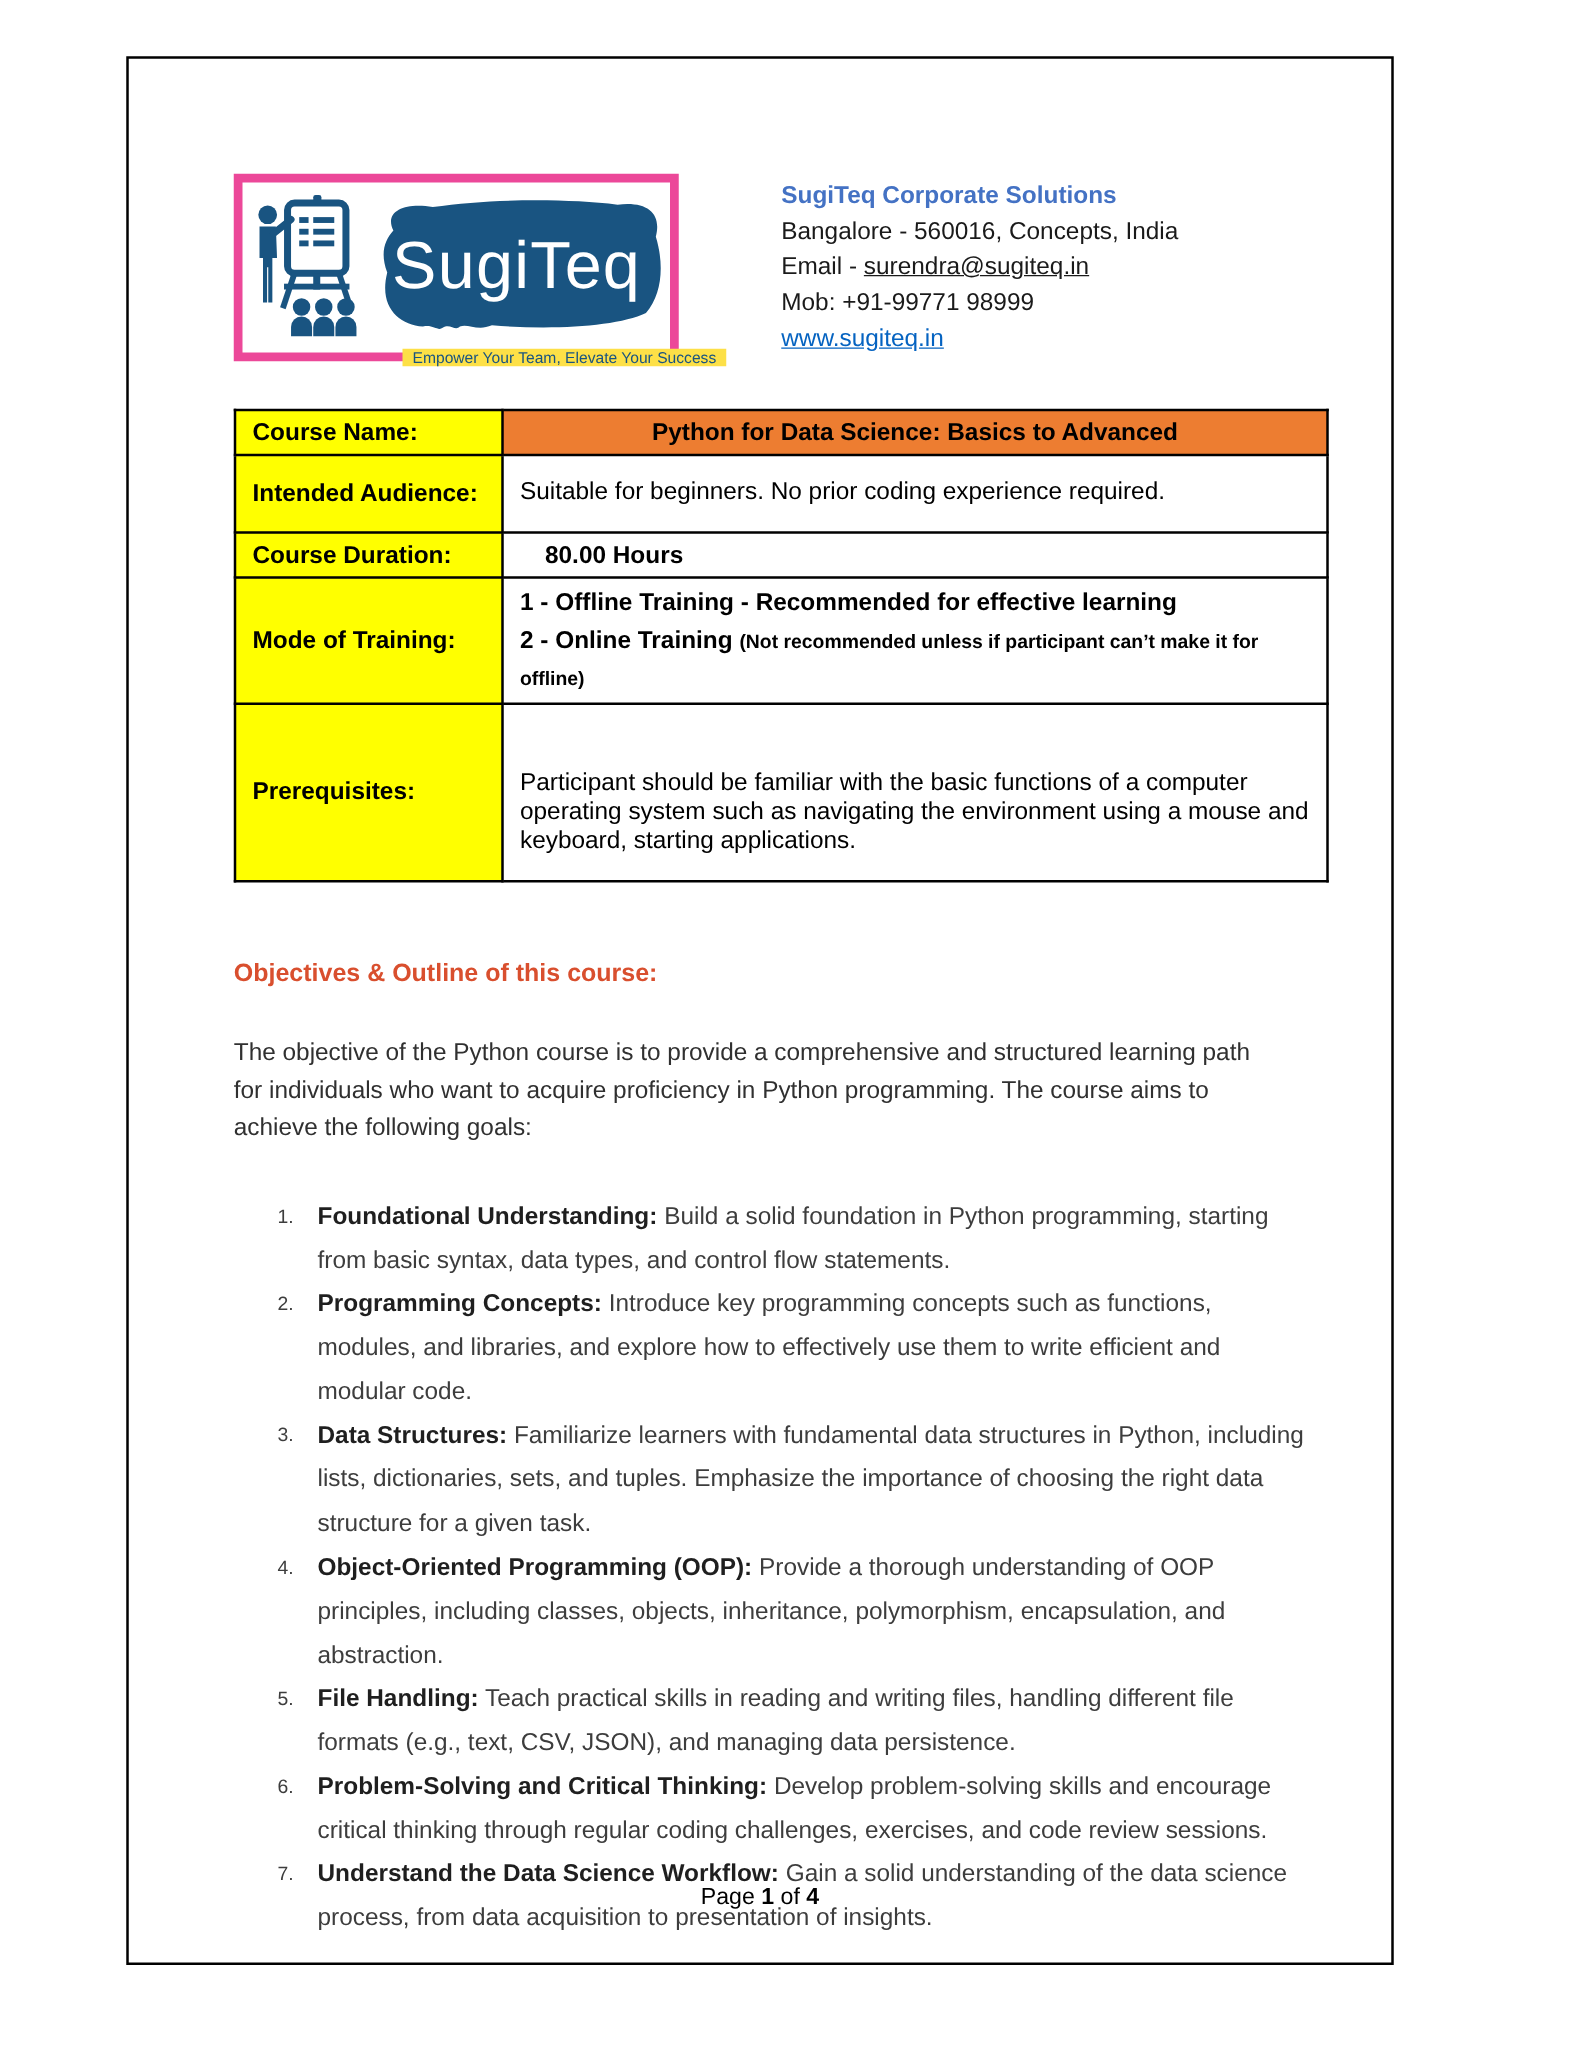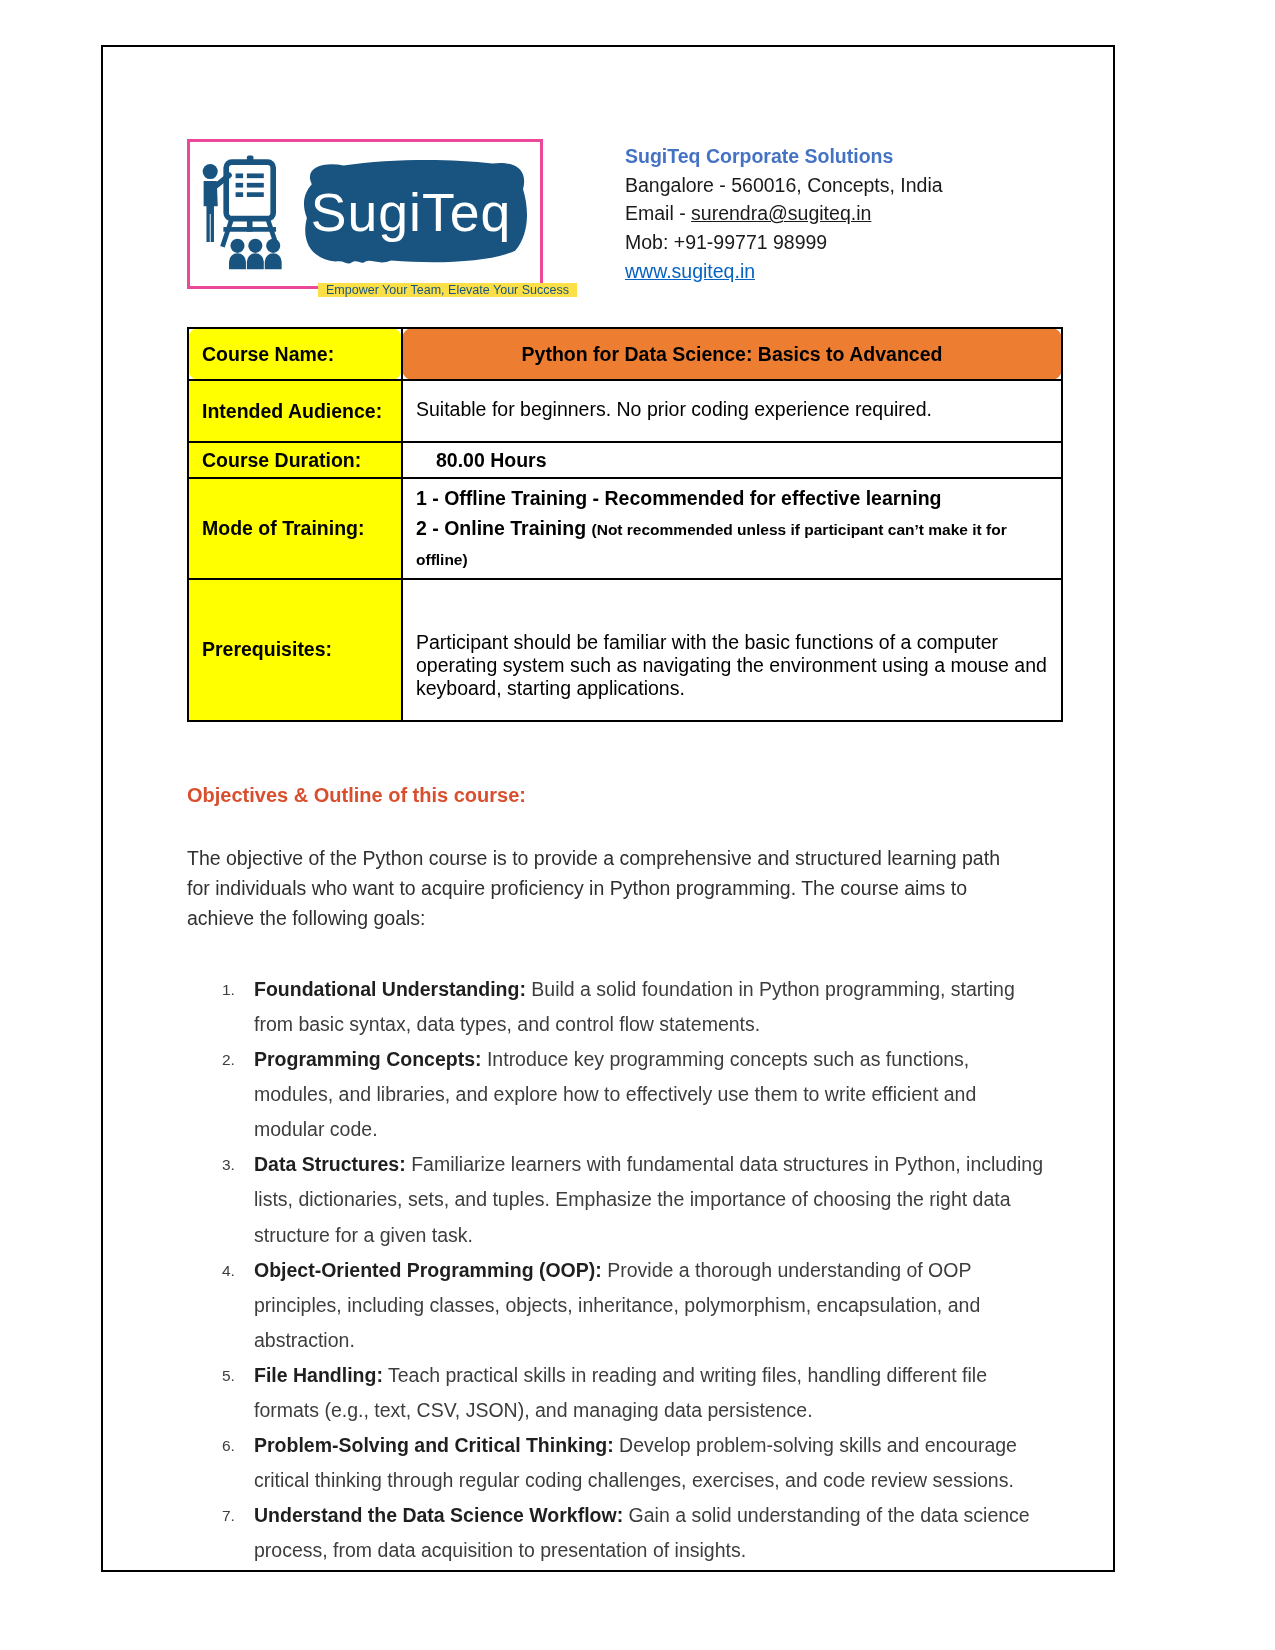--- a/index.html
+++ b/index.html
@@ -25,21 +25,21 @@
 
   .content { padding: 92px 50px 0 84px; }
 
   
   .header { display: flex; gap: 42px; }
 
   .logo-box {
     position: relative;
     width: 356px;
     height: 150px;
-    border: 3px solid #ec4899;
+    border: 7px solid #ec4899;
     background: #ffffff;
     display: flex;
     align-items: center;
     padding: 6px 4px 10px 8px;
     flex-shrink: 0;
   }
   .logo-tagline {
     position: absolute;
     bottom: -11px;
     left: 128px;
@@ -72,21 +72,21 @@
   td.lbl {
     width: 214px;
     background: #FFFF00;
     font-weight: bold;
   }
   td.val.course-name {
     background: #ED7D31;
     font-weight: bold;
     text-align: center;
   }
-  tr.r1 td { height: 52px; border-radius: 11px; }
+  tr.r1 td { height: 36px; }
   tr.r2 td { height: 62px; }
   tr.r3 td { height: 36px; }
   tr.r4 td { height: 66px; }
   tr.r5 td { height: 142px; }
   td.val.bottom { vertical-align: bottom; padding-bottom: 20px; }
   td.val.bold { font-weight: bold; padding-left: 33px; }
   .mode-line { font-weight: bold; line-height: 1.55; }
   .mode-line .note { font-weight: bold; font-size: 15.5px; }
 
   
@@ -257,14 +257,20 @@
         </li>
 
         <li>
           <span class="num">7.</span>
           <span class="body"><span class="item-title">Understand the Data Science Workflow:</span><span class="item-text"> Gain a solid understanding of the data science process, from data acquisition to presentation of insights.</span></span>
         </li>
       </ol>
 
     </div>
 
+    <div class="page-footer">
+      <span>Page</span>
+      <b>1</b>
+      <span>of</span>
+      <b>4</b>
+    </div>
   </div>
 </div>
 
 </body></html>

